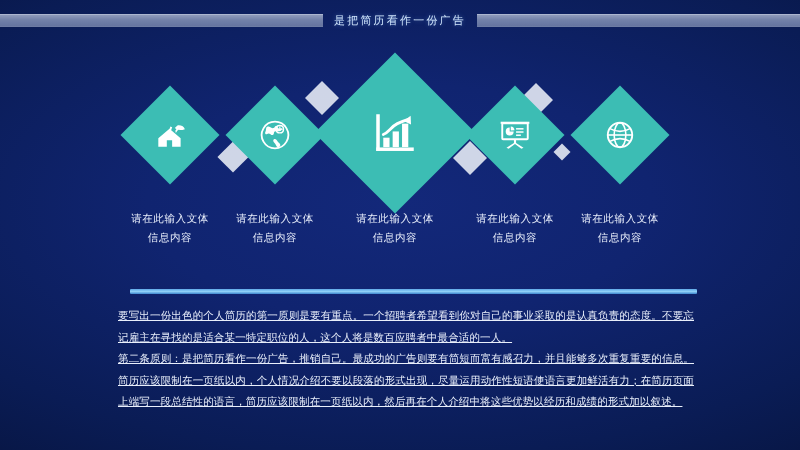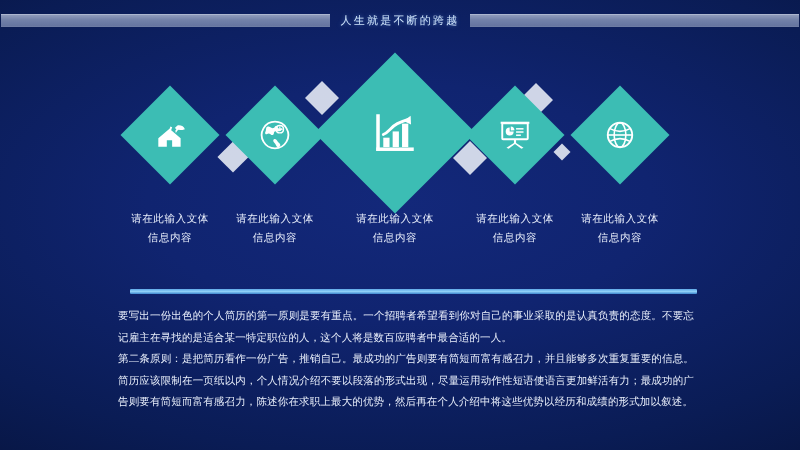--- a/index.html
+++ b/index.html
@@ -111,30 +111,30 @@
     position: absolute;
     left: 118px;
     top: 305px;
     width: 576px;
     color: #e9effb;
     font-size: 10.5px;
     line-height: 21.5px;
     letter-spacing: .15px;
     text-align: justify;
   }
-  .body-text p { margin: 0; }
+  .body-text p { margin: 0; text-decoration: underline; }
 </style>
 </head>
 <body>
 
 <div class="slide">
 
   <div class="header">
     <div class="header-bar left"></div>
-    <div class="header-title">人生就是不断的跨越</div>
+    <div class="header-title">是把简历看作一份广告</div>
     <div class="header-bar right"></div>
   </div>
 
   <div class="diamond-row">
 
     <div class="mini" style="left:222px; top:84px; width:22px; height:22px;"></div>
     <div class="mini" style="left:310px; top:24px; width:24px; height:24px;"></div>
     <div class="mini" style="left:458px; top:84px; width:24px; height:24px;"></div>
     <div class="mini" style="left:524px; top:26px; width:24px; height:24px;"></div>
     <div class="mini" style="left:556px; top:84px; width:12px; height:12px;"></div>
@@ -225,16 +225,16 @@
     <div class="caption" style="left:545px; top:4px;">
       <span>请在此输入文体</span>
       <span class="l2">信息内容</span>
     </div>
   </div>
 
   <div class="divider"></div>
 
   <div class="body-text">
     <p>要写出一份出色的个人简历的第一原则是要有重点。一个招聘者希望看到你对自己的事业采取的是认真负责的态度。不要忘记雇主在寻找的是适合某一特定职位的人，这个人将是数百应聘者中最合适的一人。</p>
-    <p>第二条原则：是把简历看作一份广告，推销自己。最成功的广告则要有简短而富有感召力，并且能够多次重复重要的信息。简历应该限制在一页纸以内，个人情况介绍不要以段落的形式出现，尽量运用动作性短语使语言更加鲜活有力；最成功的广告则要有简短而富有感召力，陈述你在求职上最大的优势，然后再在个人介绍中将这些优势以经历和成绩的形式加以叙述。</p>
+    <p>第二条原则：是把简历看作一份广告，推销自己。最成功的广告则要有简短而富有感召力，并且能够多次重复重要的信息。简历应该限制在一页纸以内，个人情况介绍不要以段落的形式出现，尽量运用动作性短语使语言更加鲜活有力；在简历页面上端写一段总结性的语言，简历应该限制在一页纸以内，然后再在个人介绍中将这些优势以经历和成绩的形式加以叙述。</p>
   </div>
 
 </div>
 
 </body></html>

